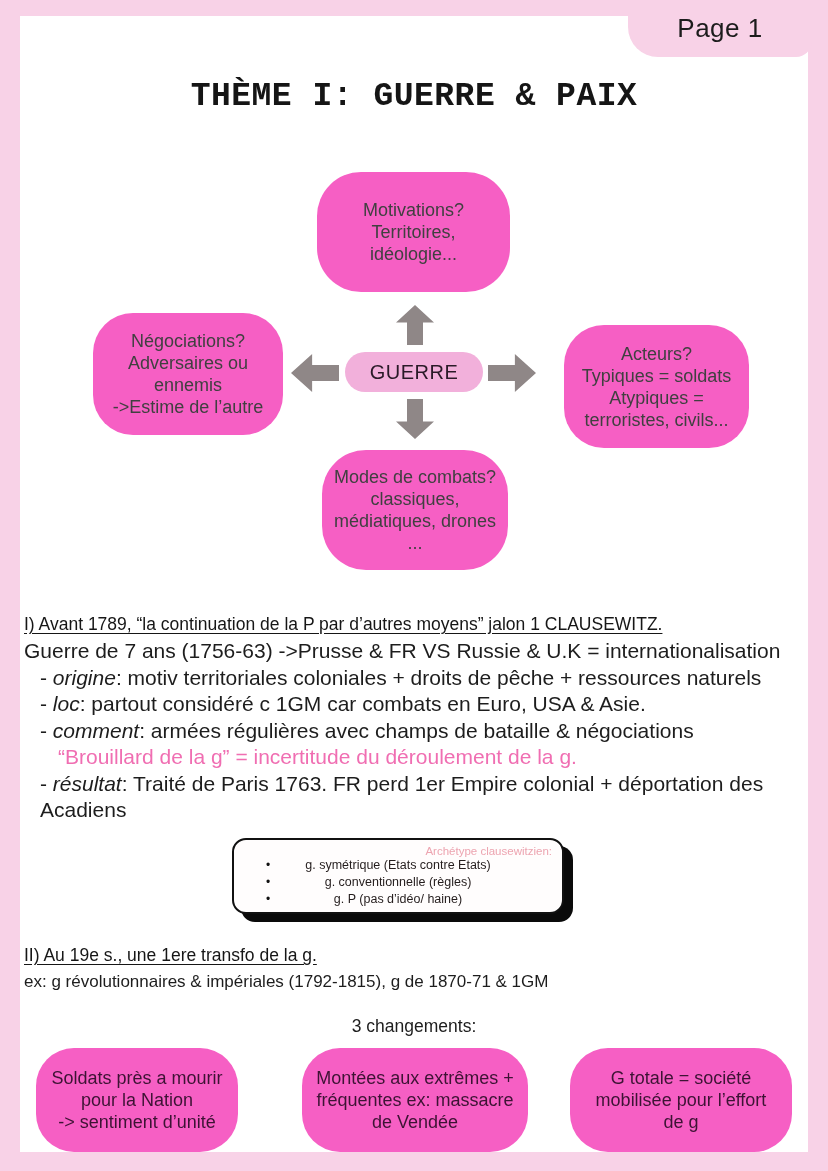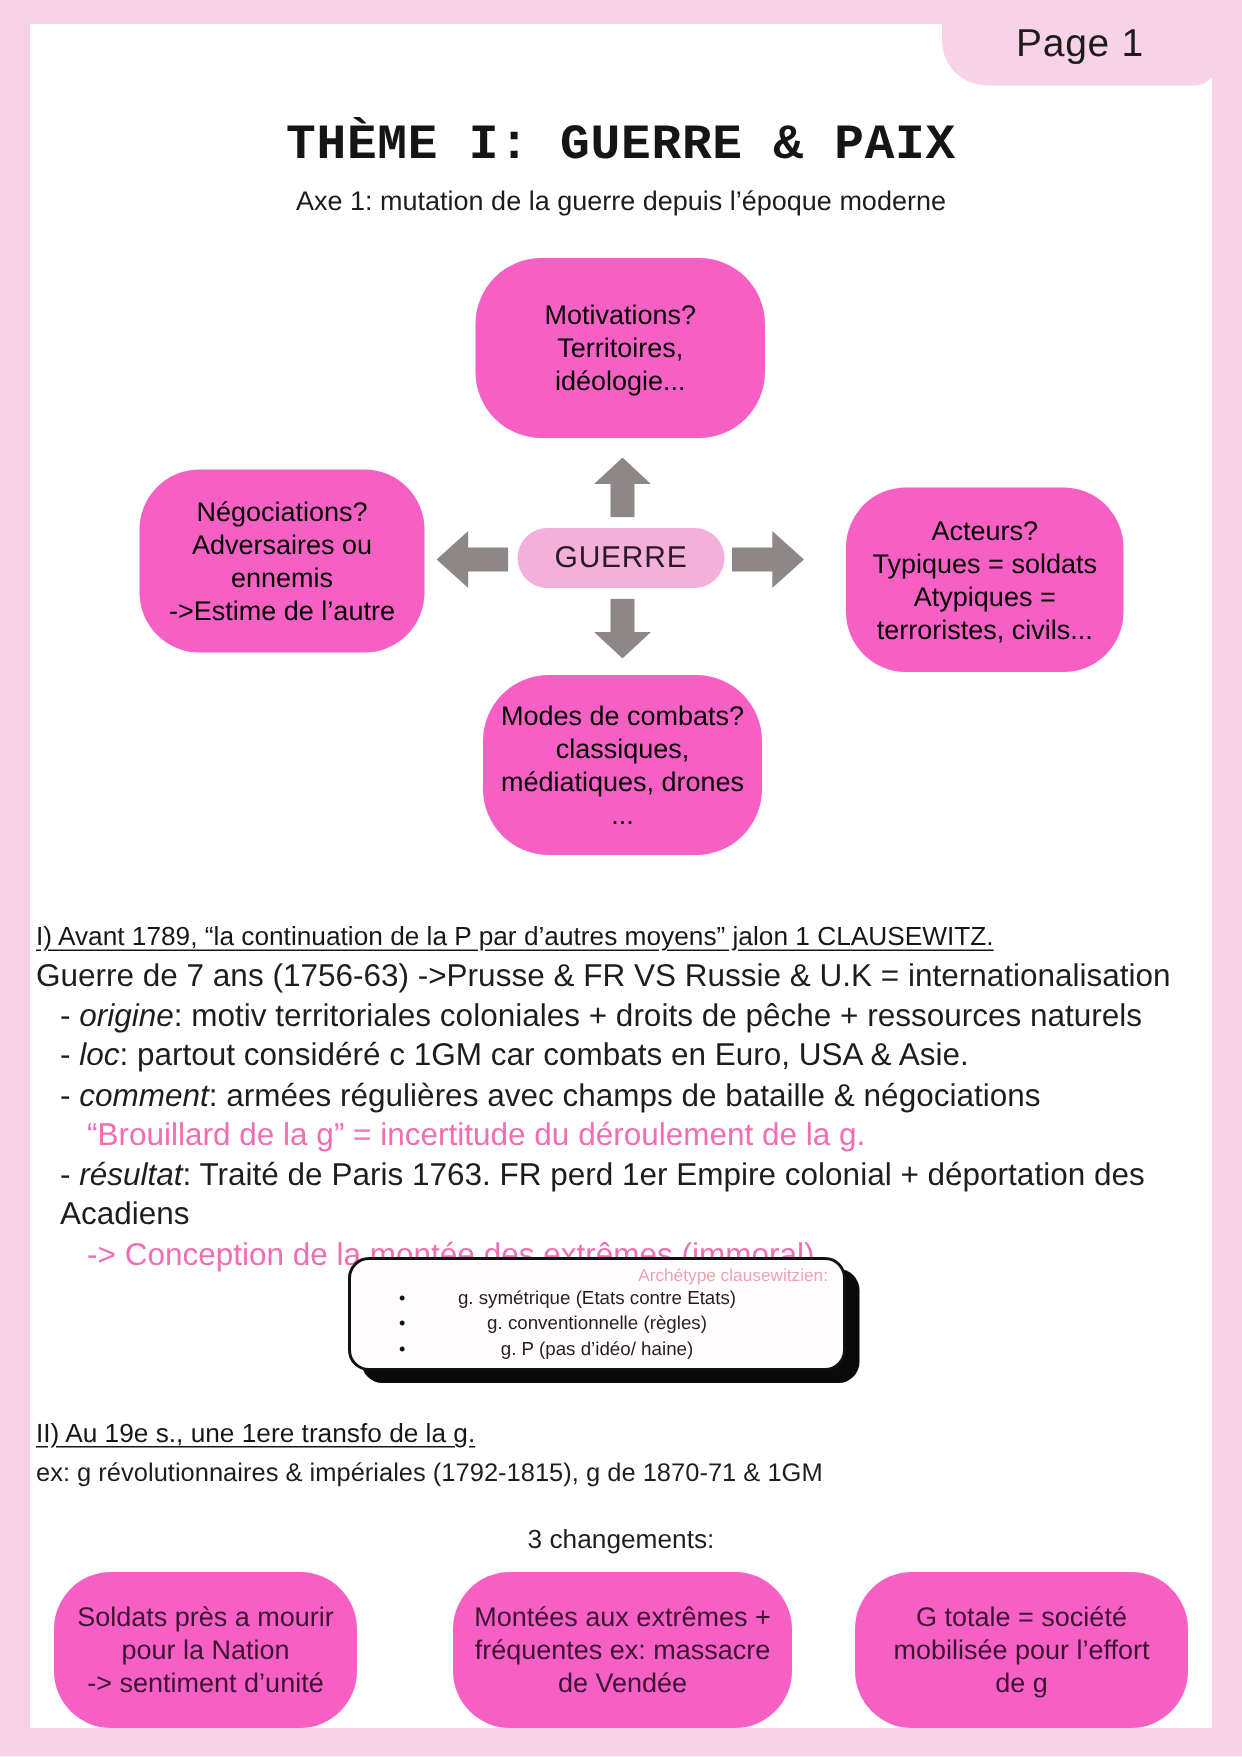--- a/index.html
+++ b/index.html
@@ -28,21 +28,21 @@
   }
   .subtitle {
     position:absolute; left:0; top:108px; width:100%;
     text-align:center; font-size:18px; color:#1c1c1c;
   }
 
   
   .bubble {
     position:absolute; background:#f65fc4; border-radius:44px;
     display:flex; align-items:center; justify-content:center;
-    text-align:center; color:#000000; font-size:18px; line-height:22px;
+    text-align:center; color:#404040; font-size:18px; line-height:22px;
     white-space:pre-line; padding:8px;
   }
   .b-top    { left:297px; top:156px; width:193px; height:120px; }
   .b-left   { left:73px;  top:297px; width:190px; height:122px; border-radius:40px; }
   .b-right  { left:532px; top:309px; width:185px; height:123px; border-radius:40px;margin-left:12px; }
   .b-bottom { left:302px; top:434px; width:186px; height:120px; }
 
   .center-pill {
     position:absolute; left:325px; top:336px; width:138px; height:40px;
     background:#f2b0db; border-radius:20px;
@@ -101,21 +101,20 @@
 <body>
 
 <div class="frame">
   <div class="page">
 
     <div class="page-tab">
       <span>Page 1</span>
     </div>
 
     <div class="title">THÈME I: GUERRE &amp; PAIX</div>
-    <div class="subtitle">Axe 1: mutation de la guerre depuis l’époque moderne</div>
 
     <div class="bubble b-top">Motivations?
 Territoires,
 idéologie...</div>
     <div class="bubble b-left">Négociations?
 Adversaires ou
 ennemis
 -&gt;Estime de l’autre</div>
     <div class="bubble b-right">Acteurs?
 Typiques = soldats
@@ -135,21 +134,20 @@
 
     <div class="heading h1">I) Avant 1789, “la continuation de la P par d’autres moyens” jalon 1 CLAUSEWITZ.</div>
 
     <div class="notes">
       <p class="note"><span>Guerre de 7 ans (1756-63) -&gt;Prusse &amp; FR VS Russie &amp; U.K = internationalisation</span></p>
       <p class="note indent"><span>- </span><em>origine</em><span>: motiv territoriales coloniales + droits de pêche + ressources naturels</span></p>
       <p class="note indent"><span>- </span><em>loc</em><span>: partout considéré c 1GM car combats en Euro, USA &amp; Asie.</span></p>
       <p class="note indent"><span>- </span><em>comment</em><span>: armées régulières avec champs de bataille &amp; négociations</span></p>
       <p class="note pink"><span>“Brouillard de la g” = incertitude du déroulement de la g.</span></p>
       <p class="note indent"><span>- </span><em>résultat</em><span>: Traité de Paris 1763. FR perd 1er Empire colonial + déportation des Acadiens</span></p>
-      <p class="note pink"><span>-&gt; Conception de la montée des extrêmes (immoral)</span></p>
     </div>
 
     <div class="clz-box">
       <div class="clz-title">Archétype clausewitzien:</div>
       <div class="clz-item"><span class="dot">•</span><span>g. symétrique (Etats contre Etats)</span></div>
       <div class="clz-item"><span class="dot">•</span><span>g. conventionnelle (règles)</span></div>
       <div class="clz-item"><span class="dot">•</span><span>g. P (pas d’idéo/ haine)</span></div>
     </div>
 
     <div class="heading h2">II) Au 19e s., une 1ere transfo de la g.</div>

